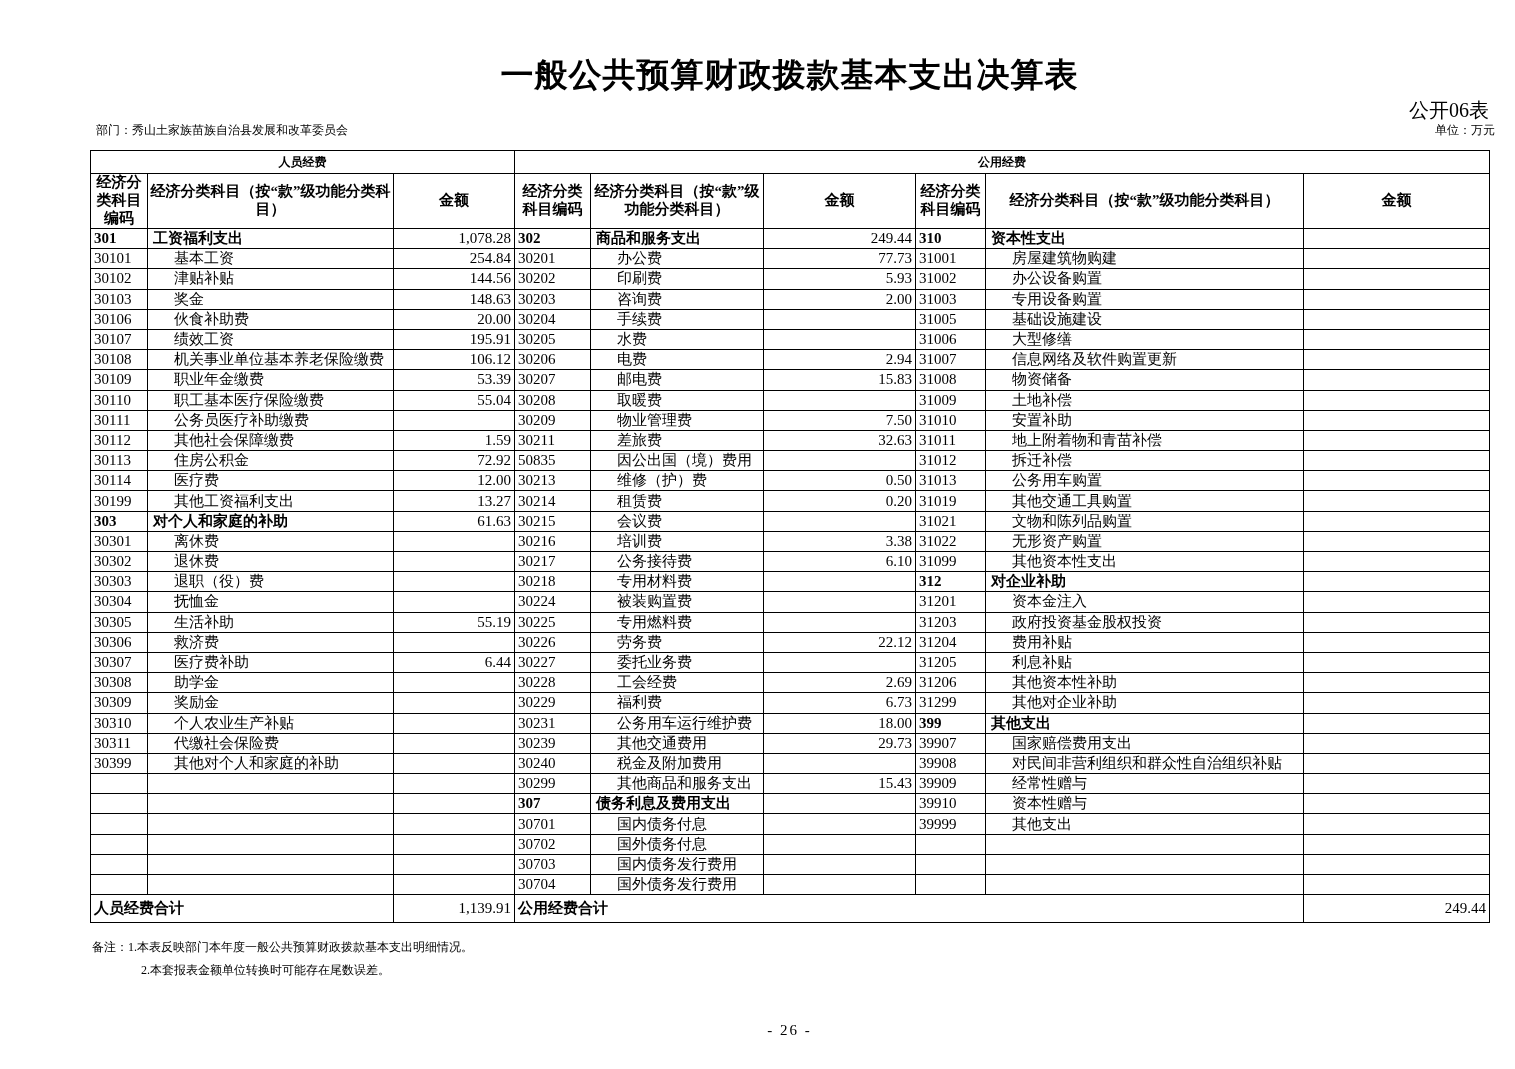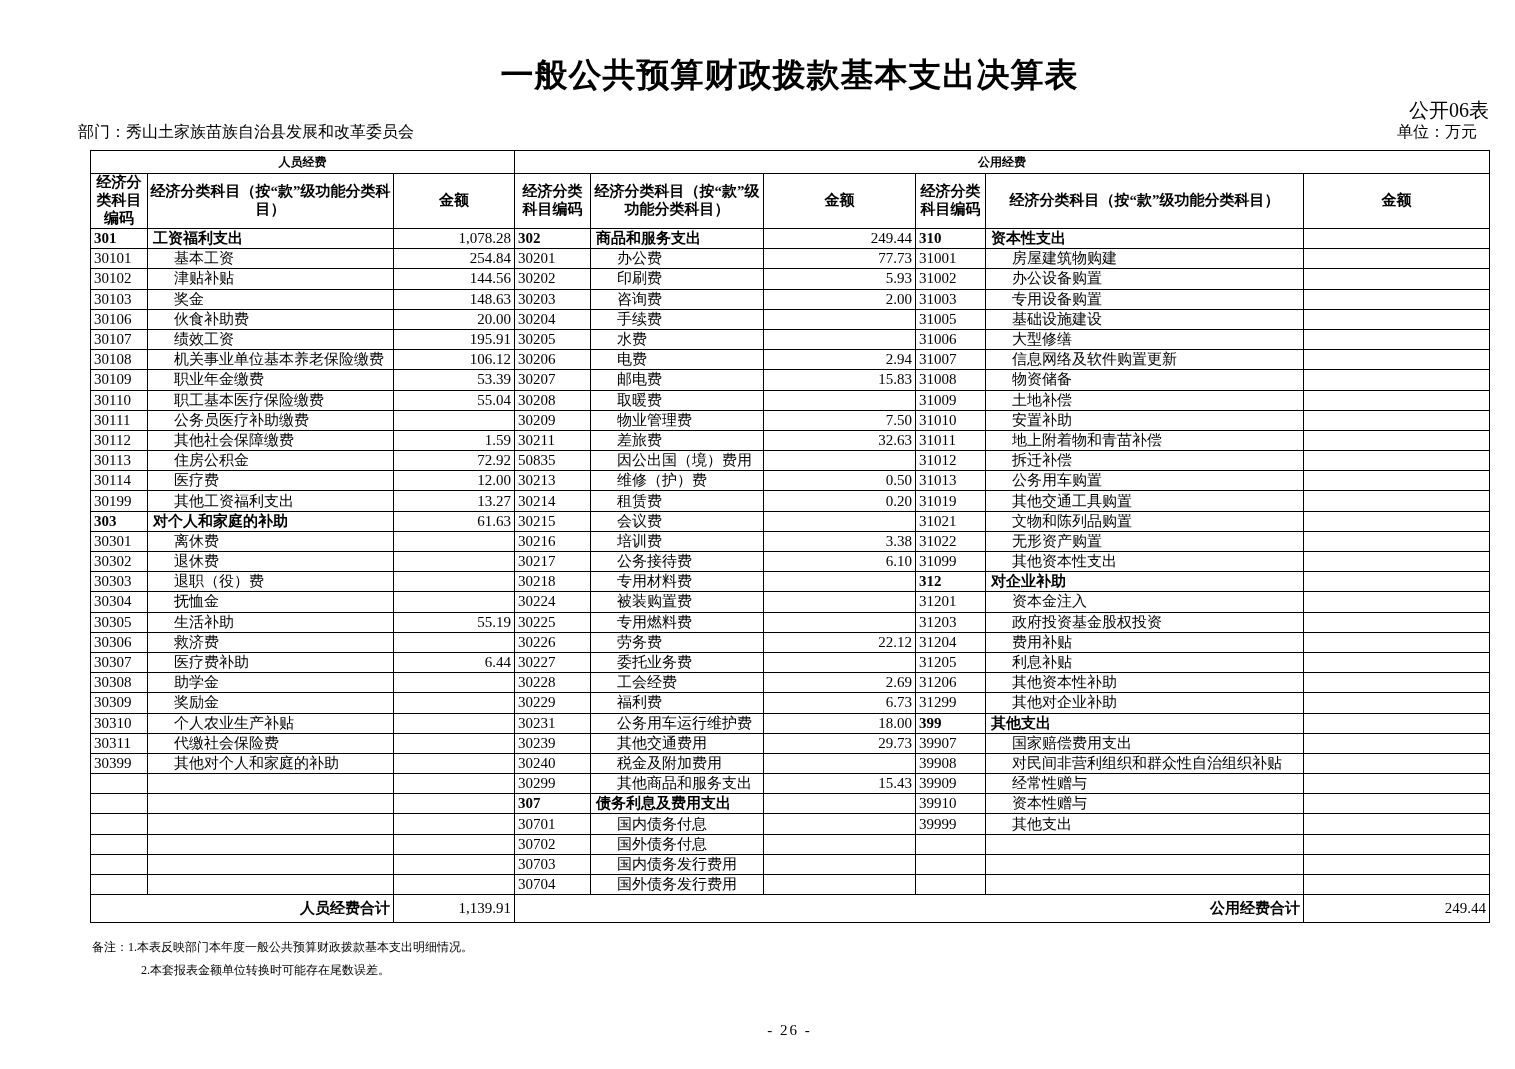--- a/index.html
+++ b/index.html
@@ -10,42 +10,42 @@
   }
   .title {
     position:absolute; left:90px; top:53px; width:1399px;
     text-align:center; font-size:33px; font-weight:bold; letter-spacing:1px;
   }
   .table-code-line {
     position:absolute; left:90px; top:97px; width:1399px;
     text-align:right; font-size:20px;
   }
   .meta-line {
-    position:absolute; left:78px; top:122px; width:1399px;
-    display:flex; justify-content:space-between; font-size:16px;
+    position:absolute; left:96px; top:122px; width:1399px;
+    display:flex; justify-content:space-between; font-size:12px;
   }
   table.budget {
     position:absolute; left:90px; top:150px; width:1399px;
     border-collapse:collapse; table-layout:fixed; font-size:15px;
   }
   table.budget th, table.budget td {
     border:1px solid #000; padding:0 3px; vertical-align:middle;
     overflow:hidden;
   }
   tr.group-row th { height:22px; font-size:12px; font-weight:bold; text-align:center; }
   tr.head-row th { height:54px; font-weight:bold; text-align:center; line-height:1.18; padding:0 2px; }
   tbody tr { height:20.2px; }
   td.code { text-align:left; white-space:nowrap; }
   td.code.sec { font-weight:bold; }
   td.name { text-align:left; white-space:nowrap; }
   td.name.sub { padding-left:26px; }
   td.name.sec { font-weight:bold; padding-left:5px; }
   td.amount { text-align:right; white-space:nowrap; padding-right:5px; }
   tfoot td { height:27px; }
-  td.total-label { text-align:right; font-weight:bold; font-size:15px; }
+  td.total-label { text-align:left; font-weight:bold; font-size:15px; }
   .notes { position:absolute; left:92px; top:936px; font-size:12px; line-height:1.9; }
   .note-2 { padding-left:49px; }
   .page-num {
     position:absolute; left:90px; top:1022px; width:1399px;
     text-align:center; font-size:15px; letter-spacing:2px;
   }
 </style>
 </head>
 <body>
 

